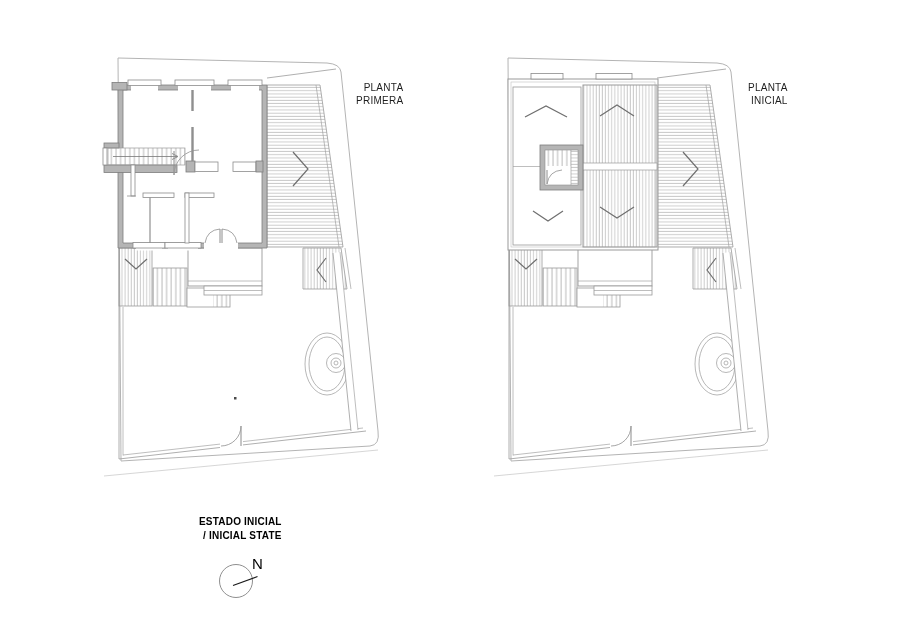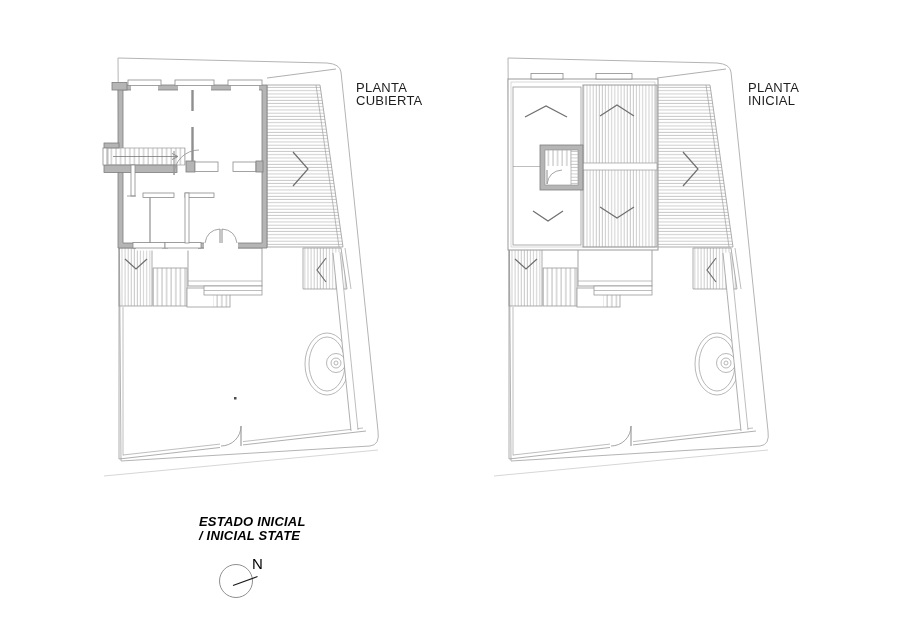--- a/index.html
+++ b/index.html
@@ -2,22 +2,22 @@
 <html style="--background: #ffffff; --wall-fill: #b5b5b5; --wall-stroke: #7d7d7d;"><head>
 <meta charset="utf-8">
 <style>
   html,body{margin:0;padding:0;}
   body{
     width:900px;height:637px;background:var(--background,#fff);
     position:relative;overflow:hidden;
     font-family:"Liberation Sans",sans-serif;
   }
   svg{position:absolute;top:0;left:0;}
-  .label{position:absolute;color:#1e1e1e;font-size:13px;line-height:13px;letter-spacing:.25px;white-space:nowrap;}
-  .caption{font-weight:bold;color:#000;letter-spacing:.2px;line-height:13.5px;font-style:italic;}
+  .label{position:absolute;color:#1e1e1e;font-size:10px;line-height:13px;letter-spacing:.25px;white-space:nowrap;text-align:right;}
+  .caption{font-weight:bold;color:#000;letter-spacing:.2px;line-height:13.5px;}
   .north-label{position:absolute;color:#000;font-size:15px;line-height:15px;}
   
   .site{fill:none;stroke:#b4b4b4;stroke-width:1;}
   .site2{fill:none;stroke:#c4c4c4;stroke-width:.7;}
   .thin{fill:none;stroke:#9a9a9a;stroke-width:.8;}
   .thin2{fill:none;stroke:#9a9a9a;stroke-width:.65;}
   .wall{fill:var(--wall-fill,#b5b5b5);stroke:var(--wall-stroke,#7d7d7d);stroke-width:.8;}
   .wallthin{fill:#fff;stroke:#8c8c8c;stroke-width:.8;}
   .chev{fill:none;stroke:#6f6f6f;stroke-width:1.2;}
   .arc{fill:none;stroke:#9b9b9b;stroke-width:.9;}
@@ -206,21 +206,21 @@
   </g>
 
   <g>
     <circle class="compass-circle" cx="236" cy="581" r="16.5"></circle>
     <path class="needle" d="M233,585.5 L257.5,576.5"></path>
   </g>
 </svg>
 
 <div class="label" style="left:356px;top:81px">
   <div>PLANTA</div>
-  <div>CUBIERTA</div>
+  <div>PRIMERA</div>
 </div>
 
 <div class="label" style="left:748px;top:81px">
   <div>PLANTA</div>
   <div>INICIAL</div>
 </div>
 
 <div class="label caption" style="left:199px;top:515px">
   <div>ESTADO INICIAL</div>
   <div>/ INICIAL STATE</div>

